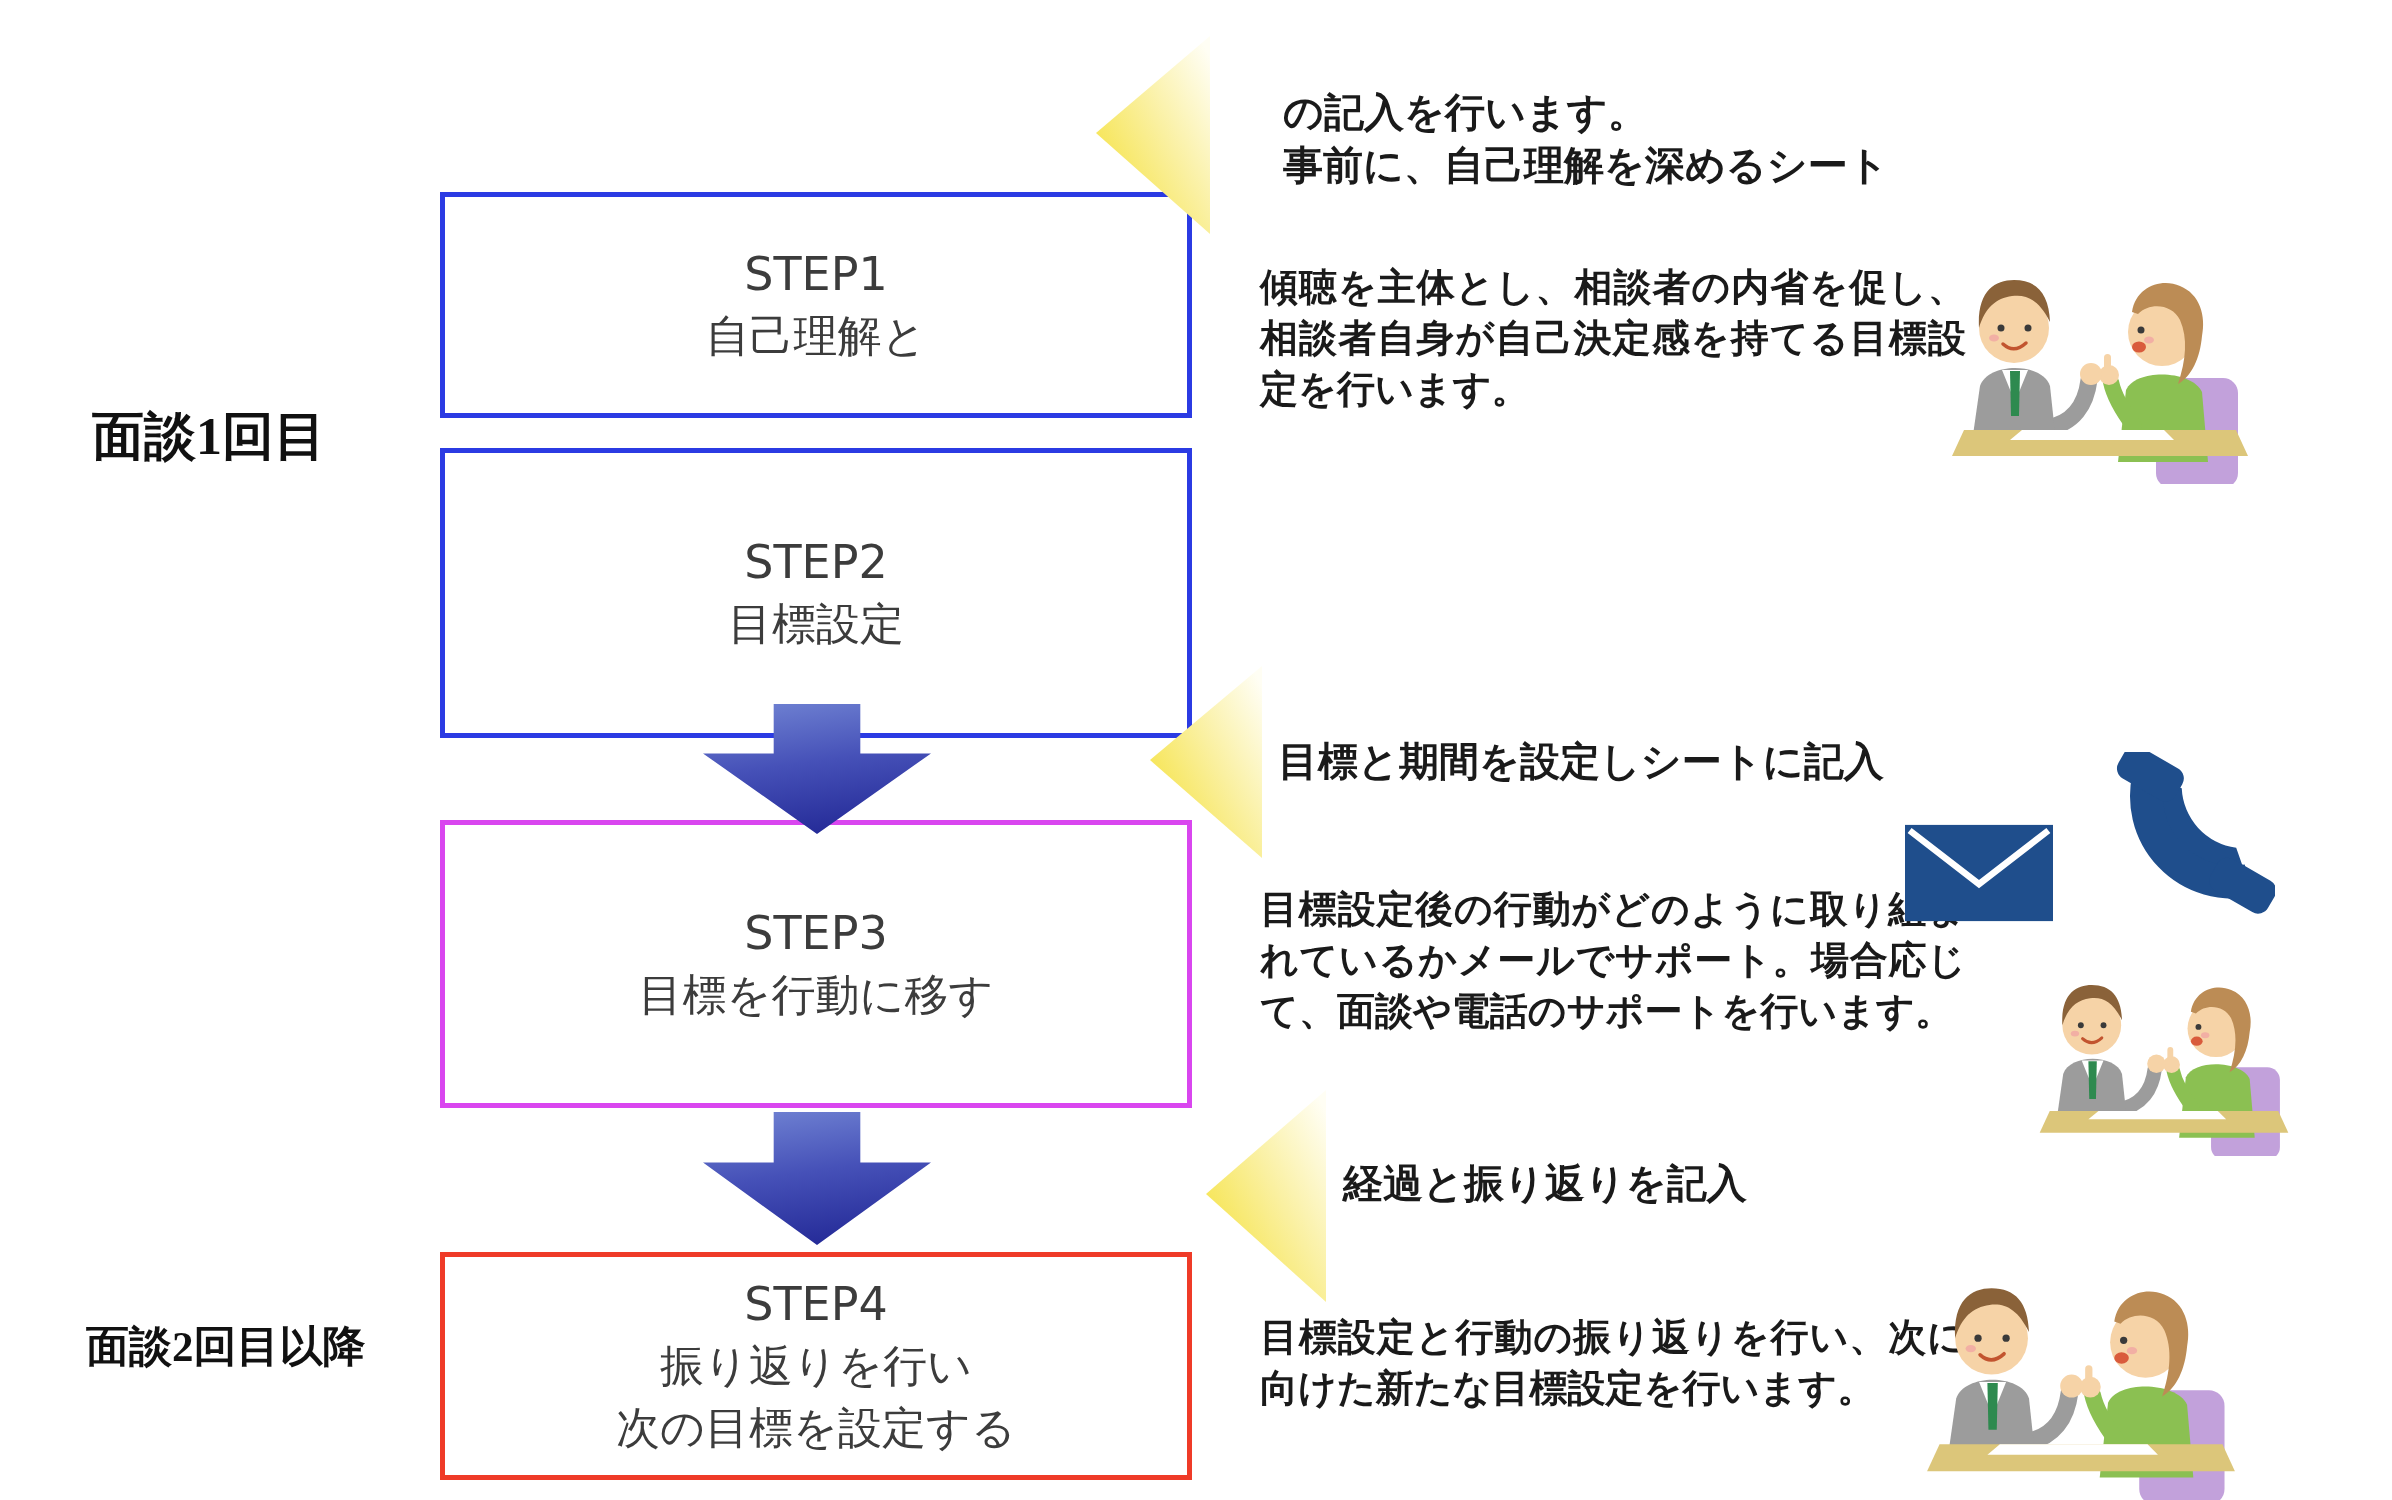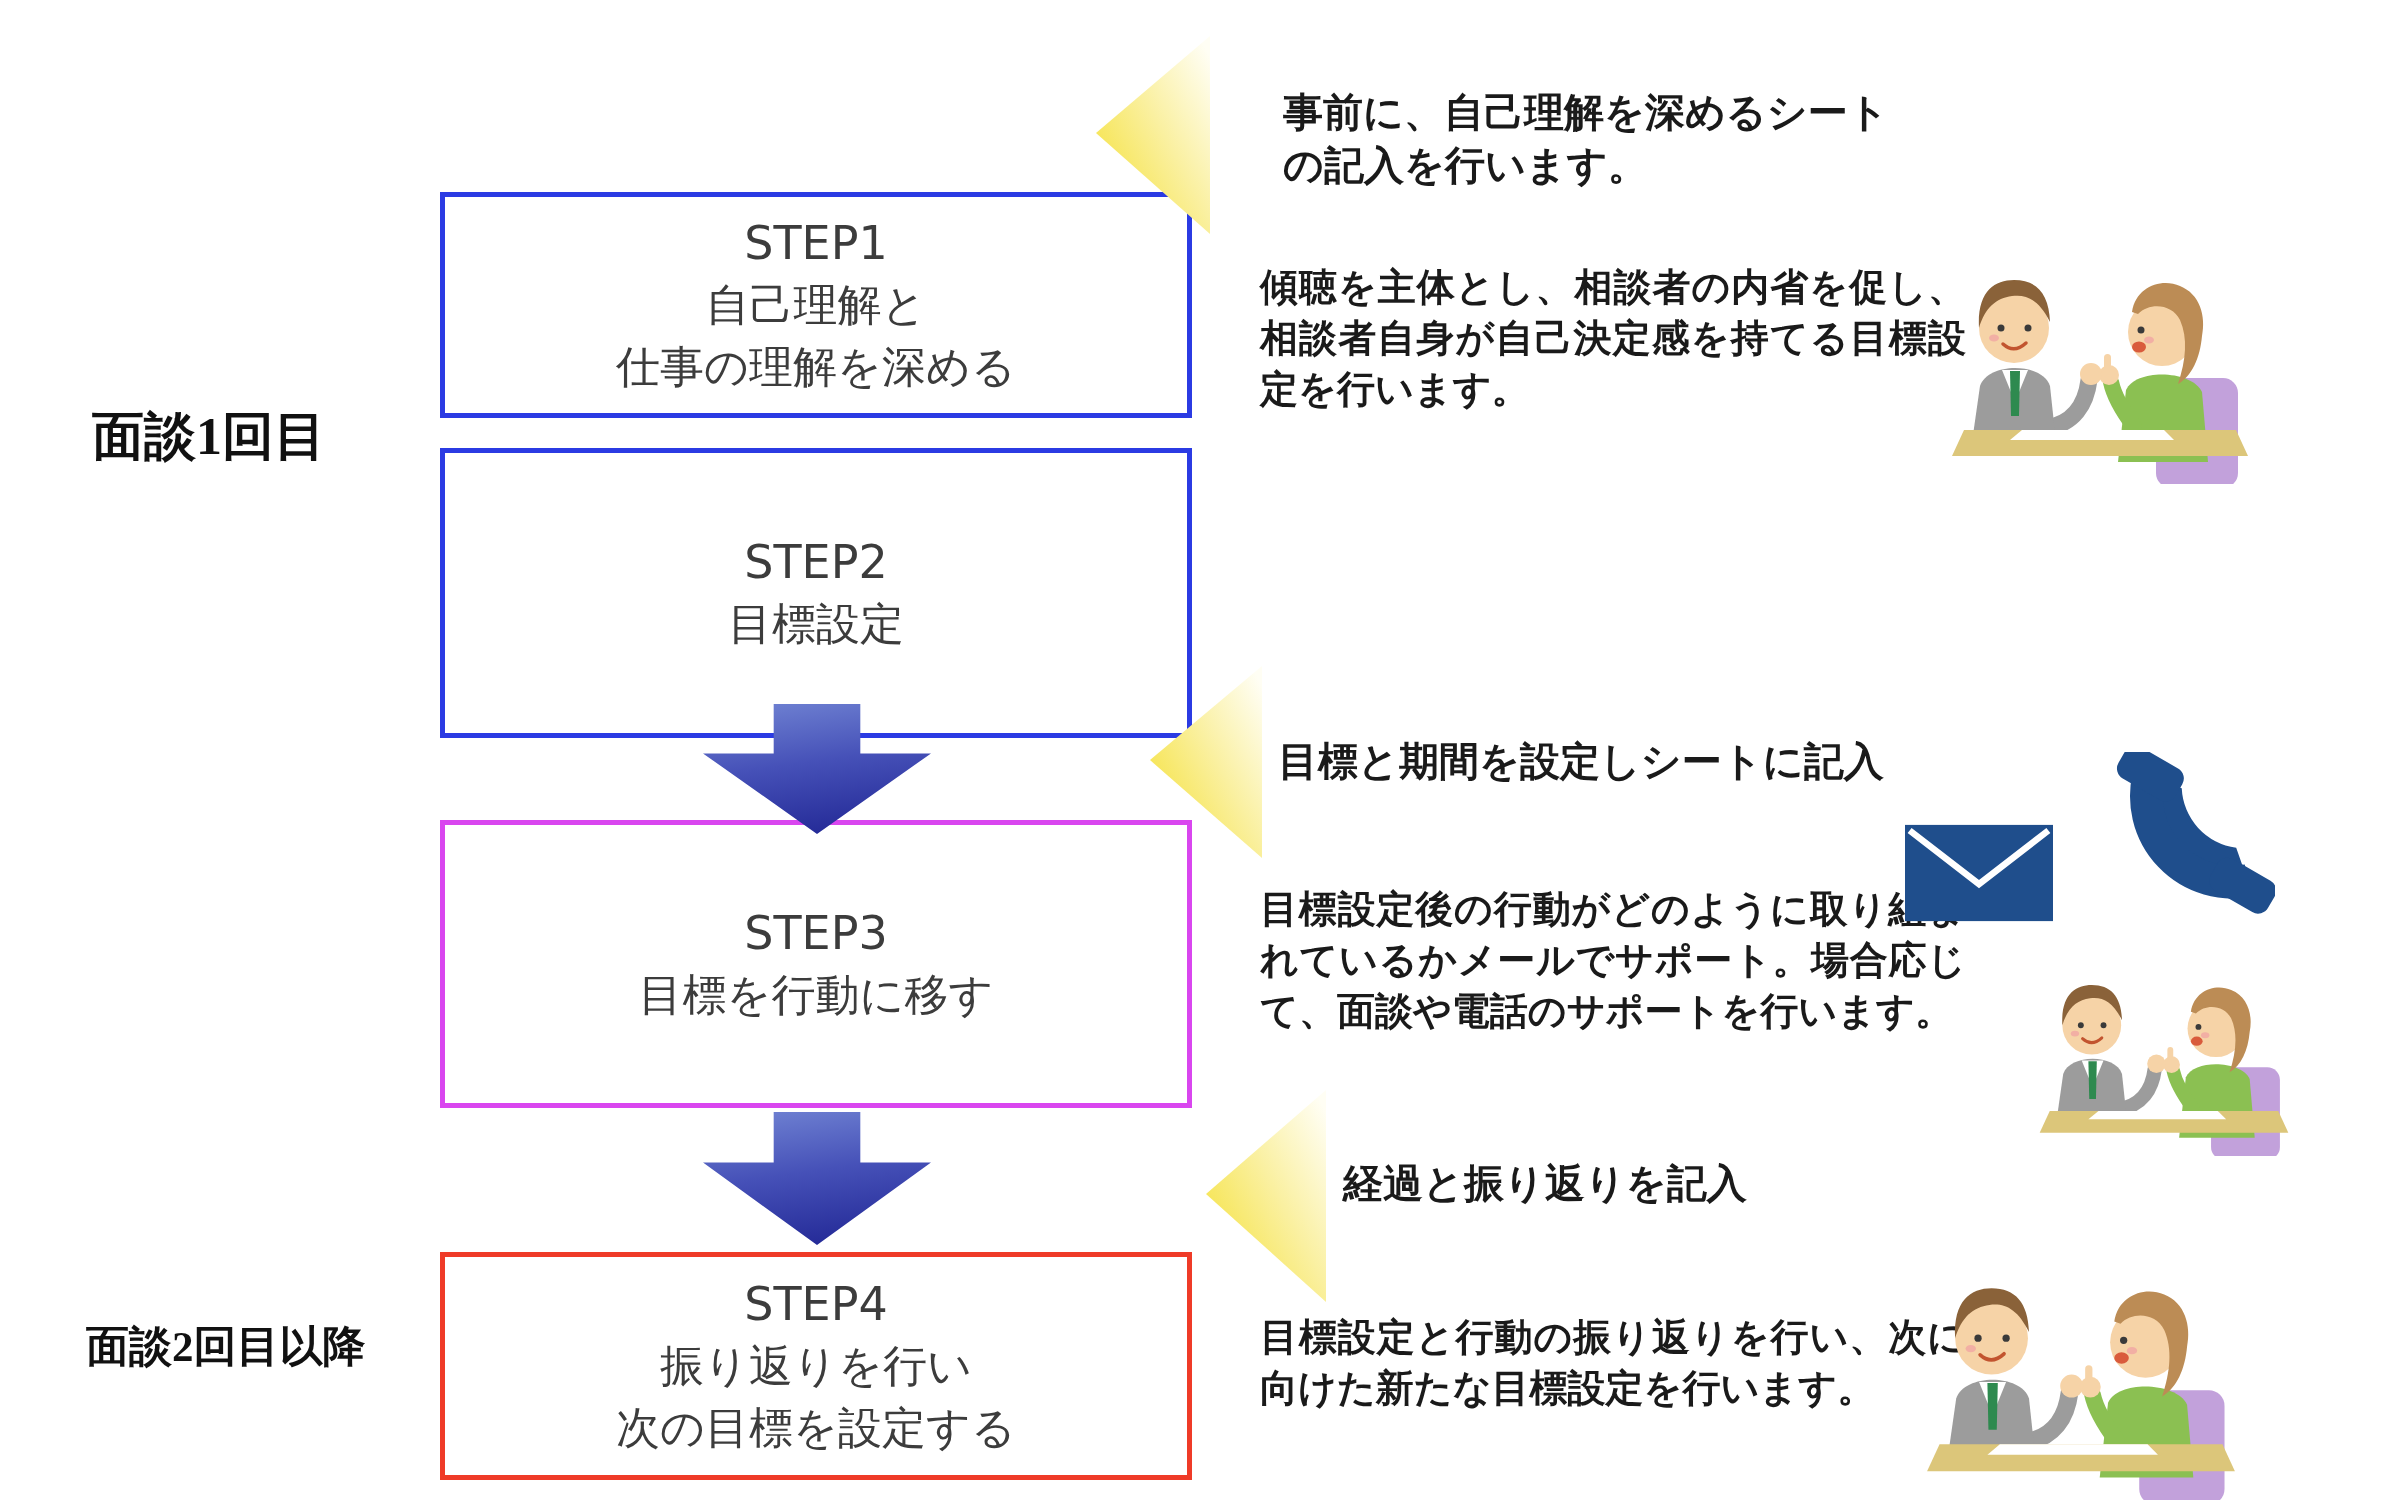--- a/index.html
+++ b/index.html
@@ -74,21 +74,20 @@
 <body>
 
 <div id="canvas">
 
   <div class="phase-label" id="phase1">面談1回目</div>
   <div class="phase-label" id="phase2">面談2回目以降</div>
 
   <div class="step-box" id="step1">
     <div class="step-title">STEP1</div>
     <div class="step-line">自己理解と</div>
-    <div class="step-line">仕事の理解を深める</div>
   </div>
 
   <div class="step-box" id="step2">
     <div class="step-title">STEP2</div>
     <div class="step-line">目標設定</div>
   </div>
 
   <div class="step-box" id="step3">
     <div class="step-title">STEP3</div>
     <div class="step-line">目標を行動に移す</div>
@@ -101,22 +100,22 @@
   </div>
 
   <div class="arrow" id="arrow1"></div>
   <div class="arrow" id="arrow2"></div>
 
   <div class="tri" id="tri1"></div>
   <div class="tri" id="tri2"></div>
   <div class="tri" id="tri3"></div>
 
   <div class="callout-text" id="callout1">
+    <div>の記入を行います。</div>
     <div>事前に、自己理解を深めるシート</div>
-    <div>の記入を行います。</div>
   </div>
   <div class="callout-text" id="callout2">目標と期間を設定しシートに記入</div>
   <div class="callout-text" id="callout3">経過と振り返りを記入</div>
 
   <div class="desc" id="desc1">傾聴を主体とし、相談者の内省を促し、相談者自身が自己決定感を持てる目標設定を行います。</div>
   <div class="desc" id="desc2">目標設定後の行動がどのように取り組まれているかメールでサポート。場合応じて、面談や電話のサポートを行います。</div>
   <div class="desc" id="desc3">目標設定と行動の振り返りを行い、次に向けた新たな目標設定を行います。</div>
 
   <svg id="svg-defs" aria-hidden="true">
     <defs>

